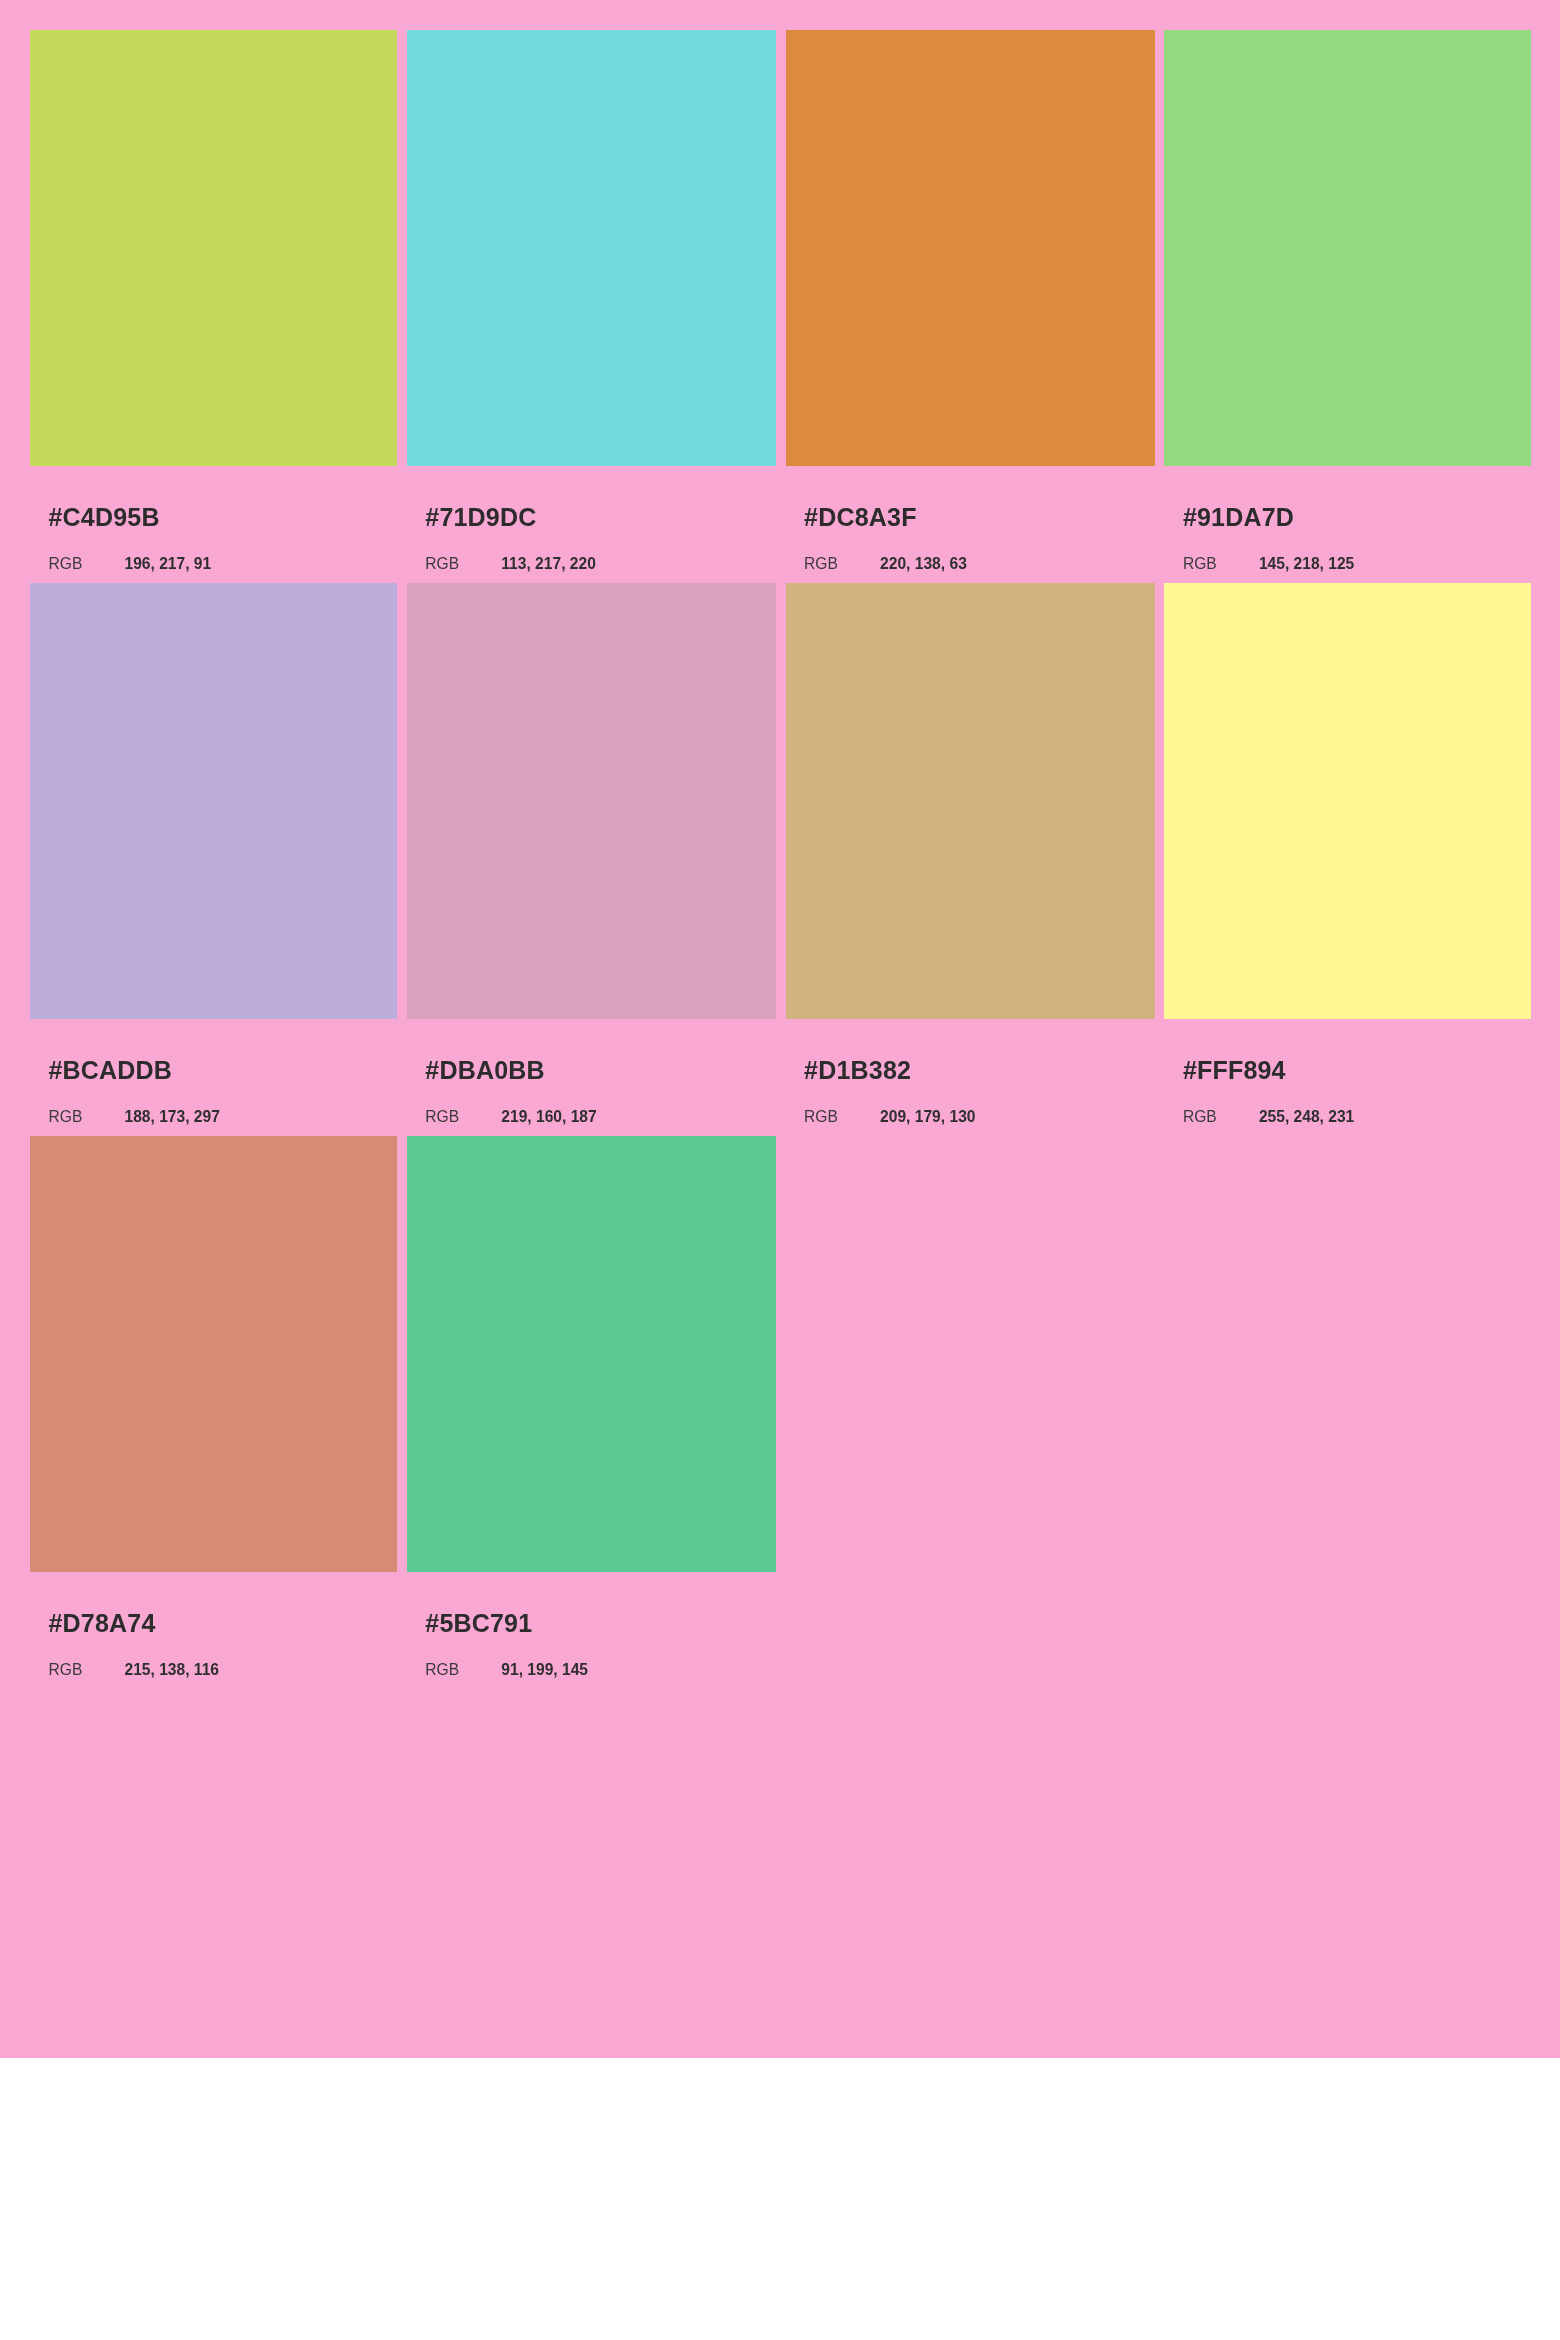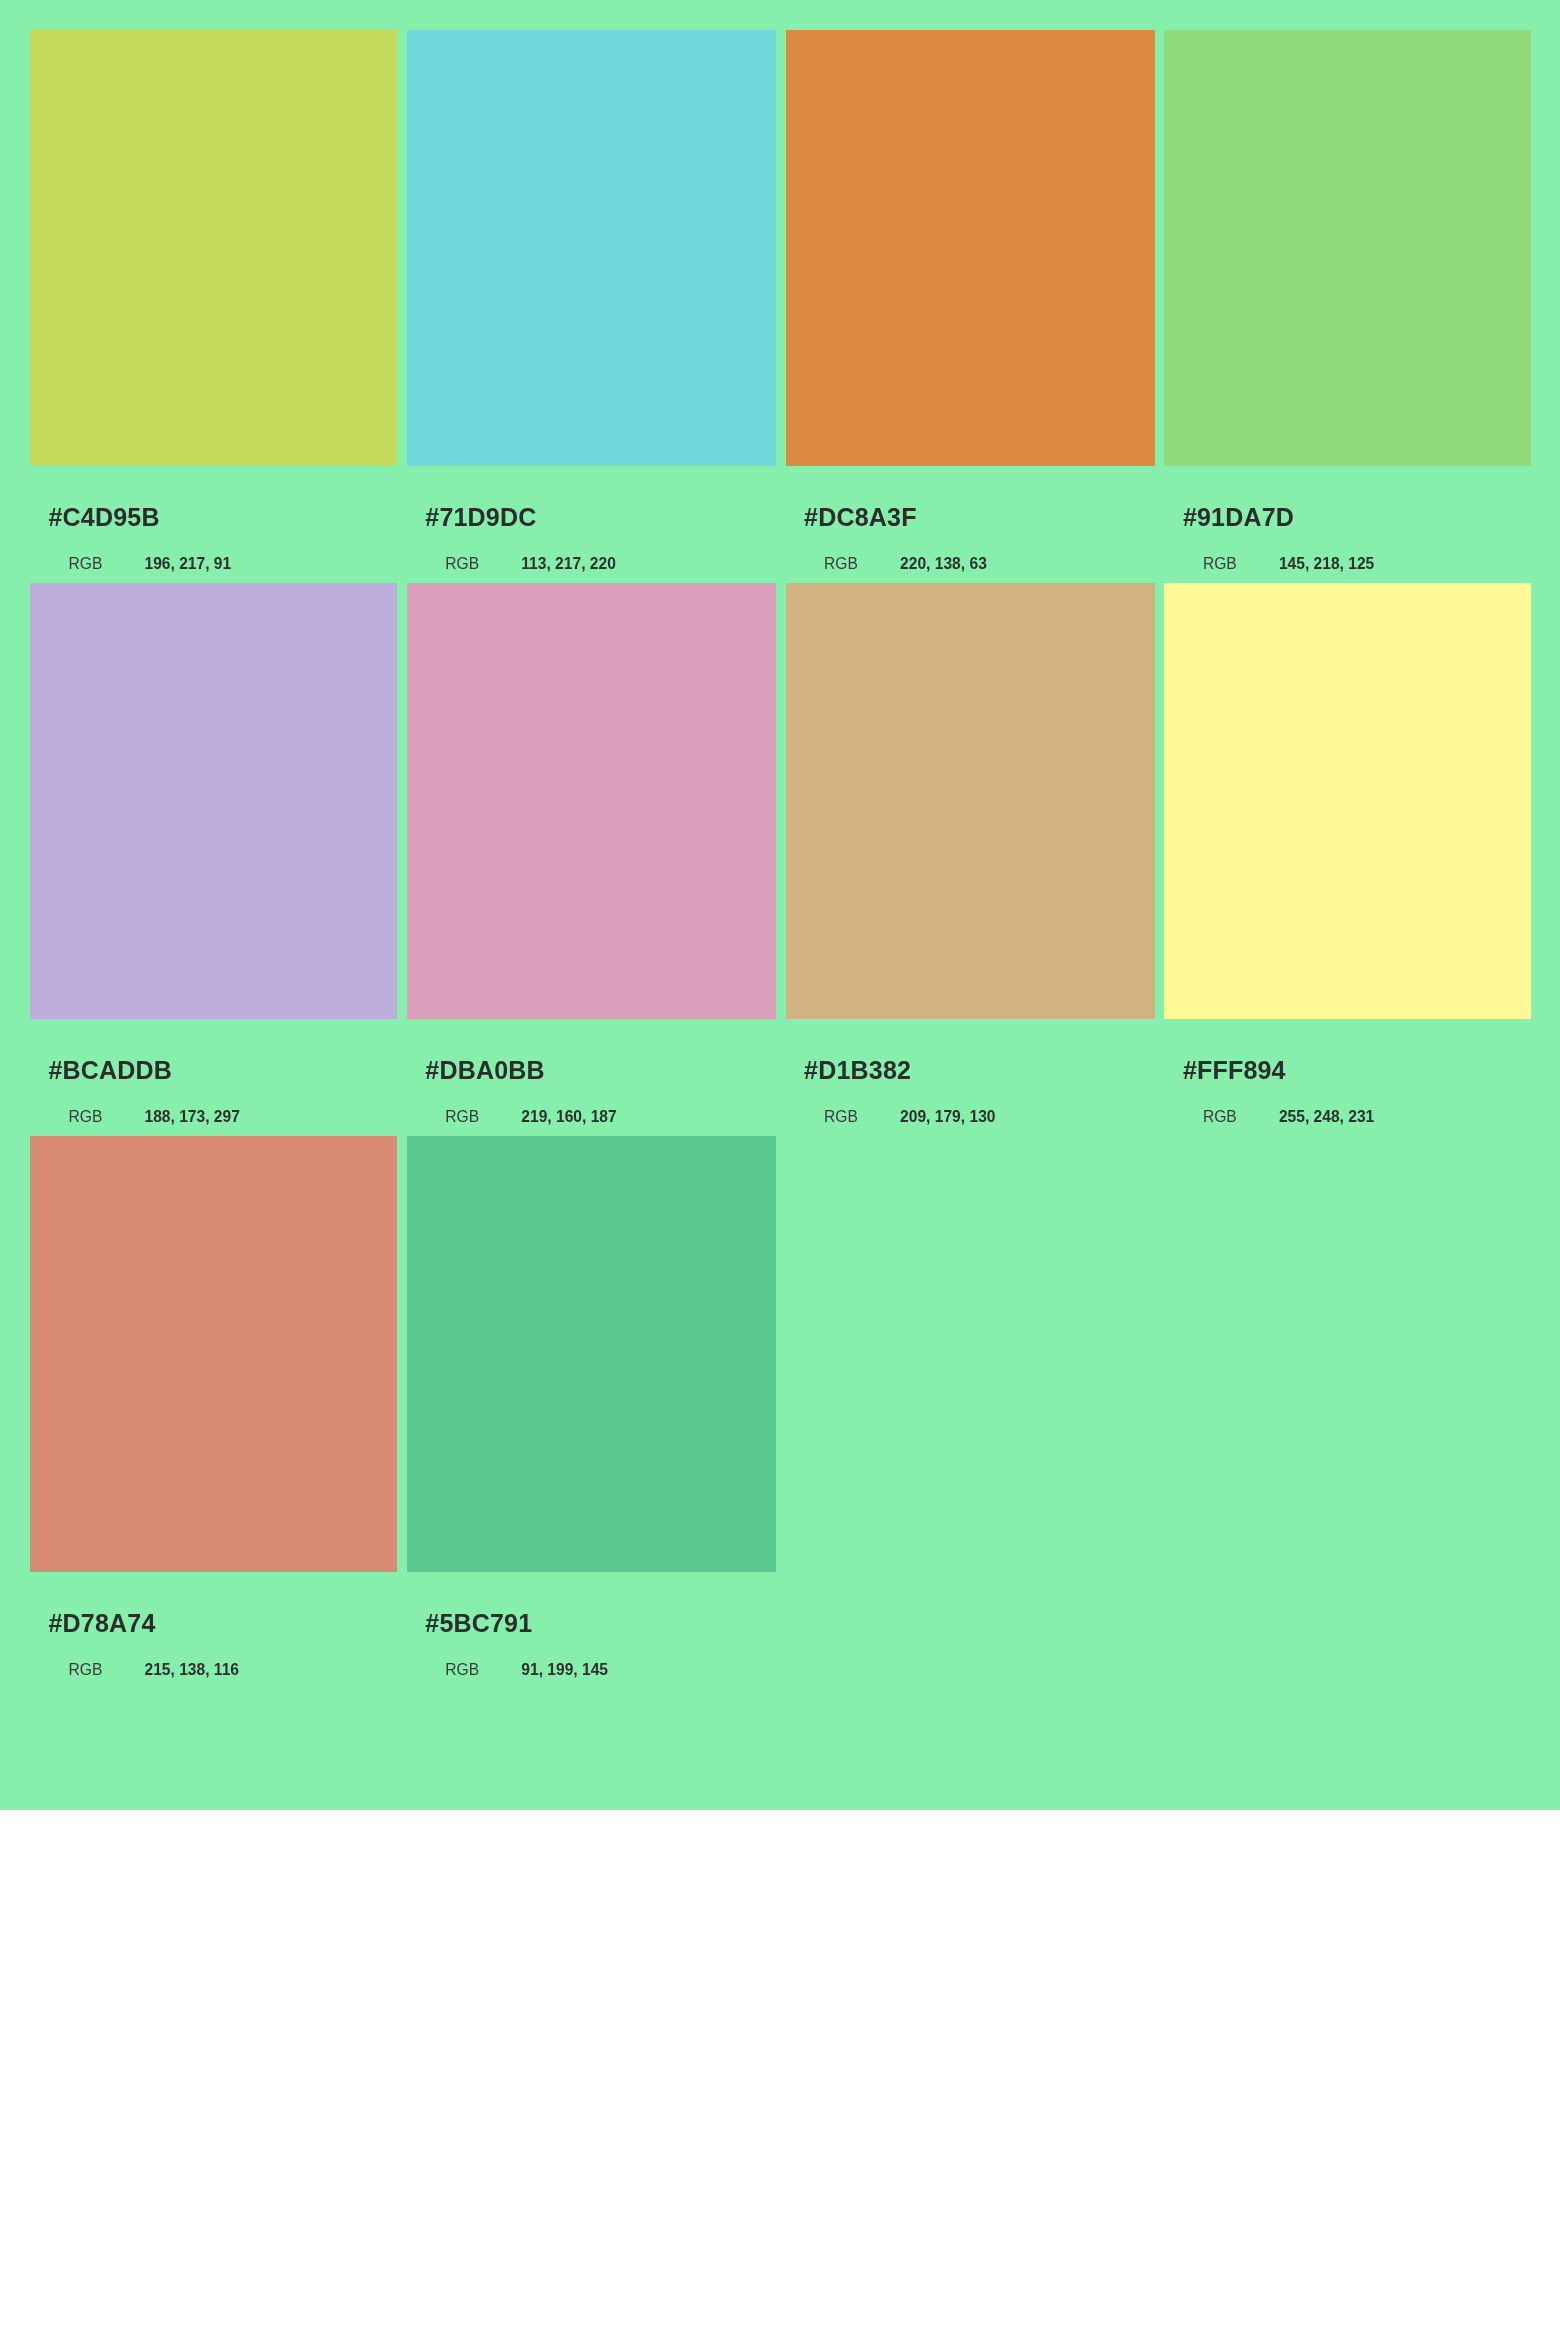--- a/index.html
+++ b/index.html
@@ -6,22 +6,22 @@
   html, body {
     width: 1560px;
     height: 2341px;
     background: #ffffff;
     font-family: "Liberation Sans", sans-serif;
     -webkit-font-smoothing: antialiased;
   }
   #page {
     position: relative;
     width: 1560px;
-    height: 1810px;
-    background: #86efac;
+    height: 2058px;
+    background: #f9a8d4;
     overflow: hidden;
   }
 
   
   .grid {
     position: absolute;
     left: 30px;
     top: 30px;
     width: 1503px;
     display: flex;
@@ -50,21 +50,20 @@
     letter-spacing: 0.2px;
     line-height: 29px;
   }
   .rgbline {
     margin-top: 23.4px;
     display: flex;
     align-items: baseline;
     font-size: 15.6px;
     color: #3a3a3a;
     line-height: 17.6px;
-    margin-left: 20px;
   }
   .rgbline .lbl {
     width: 76px;
     flex: 0 0 76px;
     font-size: 15.6px;
     color: #3a3a3a;
   }
   .rgbline .val {
     font-size: 15.6px;
     color: #2f2f2f;

